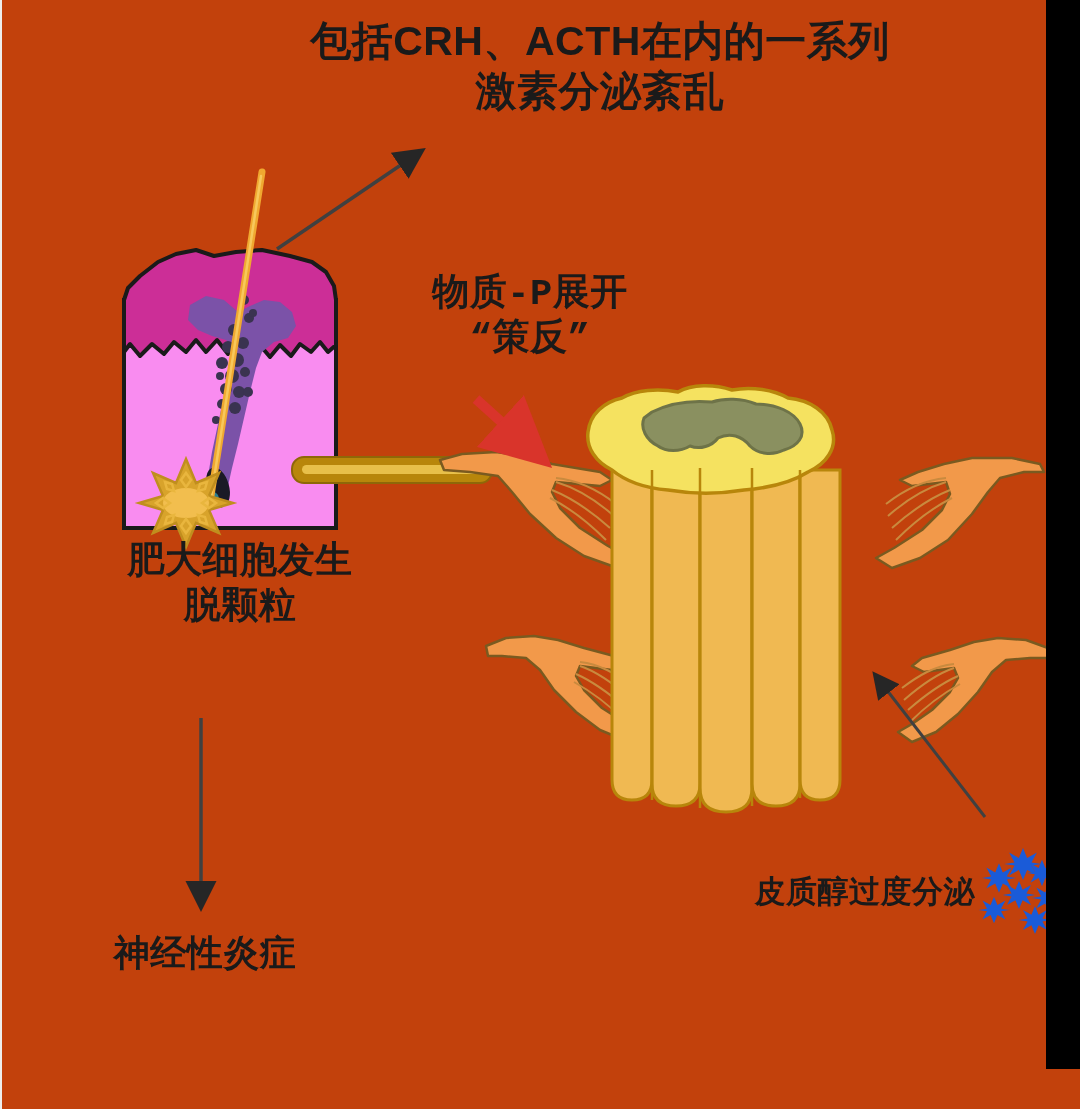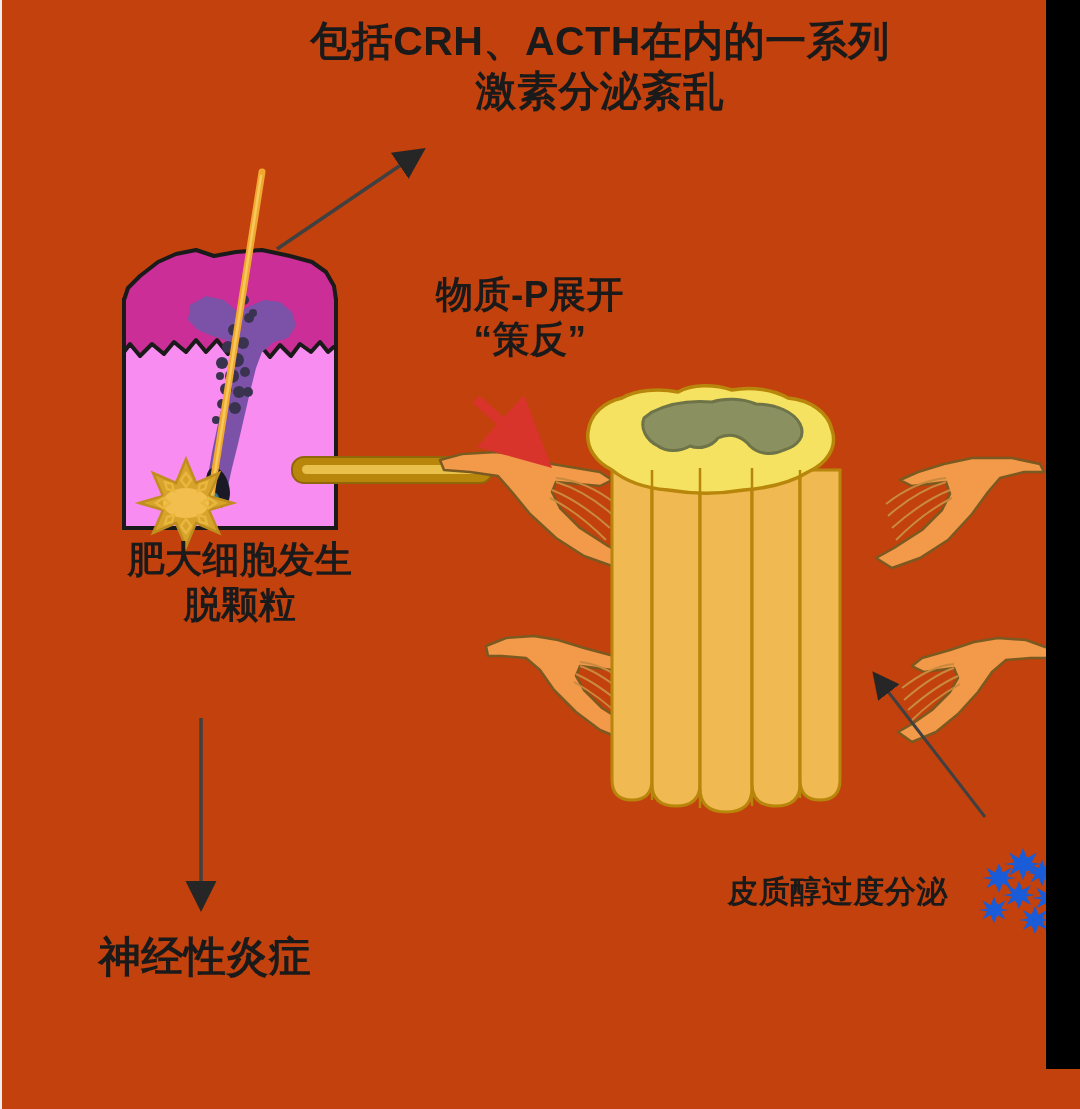--- a/index.html
+++ b/index.html
@@ -44,39 +44,40 @@
     left: 200px;
     top: 16px;
     width: 800px;
     font-size: 41px;
   }
   #label-substance-p {
     left: 370px;
     top: 272px;
     width: 320px;
     font-size: 37px;
+    font-family: Liberation Mono, monospace;
   }
   #label-mast-cell {
     left: 50px;
     top: 537px;
     width: 380px;
     font-size: 37px;
   }
   #label-neurogenic {
     left: 40px;
     top: 931px;
     width: 330px;
-    font-size: 42px;
+    font-size: 36px;
   }
   #label-cortisol {
     left: 700px;
     top: 873px;
     width: 275px;
     font-size: 31px;
-    text-align: center;
+    text-align: right;
     font-family: Liberation Serif, serif;
   }
   svg.art {
     position: absolute;
     left: 0;
     top: 0;
     width: 1080px;
     height: 1109px;
     pointer-events: none;
   }

